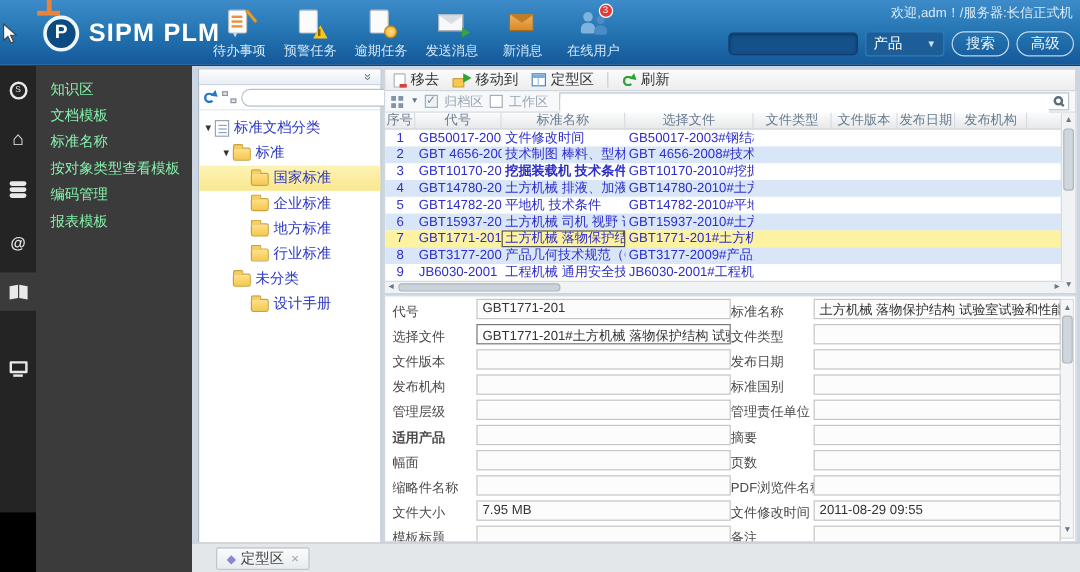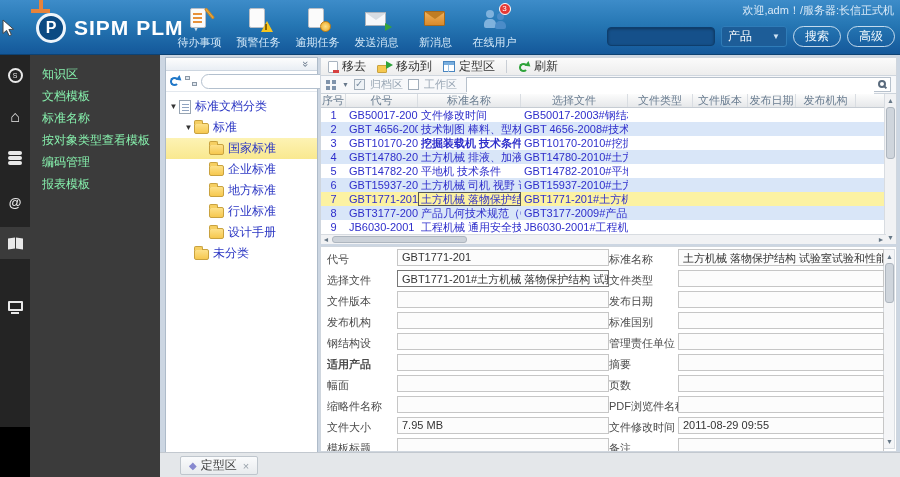--- a/index.html
+++ b/index.html
@@ -321,29 +321,29 @@
         <div class="tnode" style="padding-left: 32px;">
           <span class="texp"></span>
           <span class="tfolder"></span>
           <span>地方标准</span>
         </div>
         <div class="tnode" style="padding-left: 32px;">
           <span class="texp"></span>
           <span class="tfolder"></span>
           <span>行业标准</span>
         </div>
+        <div class="tnode" style="padding-left: 17px;">
+          <span class="texp"></span>
+          <span class="tfolder"></span>
+          <span>未分类</span>
+        </div>
         <div class="tnode" style="padding-left: 32px;">
           <span class="texp"></span>
           <span class="tfolder"></span>
           <span>设计手册</span>
-        </div>
-        <div class="tnode" style="padding-left: 17px;">
-          <span class="texp"></span>
-          <span class="tfolder"></span>
-          <span>未分类</span>
         </div>
       </div>
   </div>
 
   <div class="toolbar1">
     <span class="tb1-btn">
       <span class="ic-page"></span>
       <span>移去</span>
     </span>
     <span class="tb1-btn">
@@ -512,21 +512,21 @@
       <span class="vs-btn vs-dn" style="bottom:1px">▼</span>
     </div>
   <div class="f-label" style="left: 6px; top: 5px;">代号</div>
       <div class="f-input" style="left: 76px; top: 2px; width: 212px;">GBT1771-201</div>
       <div class="f-label" style="left: 6px; top: 26px;">选择文件</div>
       <div class="f-input focused" style="left: 76px; top: 23px; width: 212px;">GBT1771-201#土方机械 落物保护结构 试验室试验和性</div>
       <div class="f-label" style="left: 6px; top: 47px;">文件版本</div>
       <div class="f-input" style="left: 76px; top: 44px; width: 212px;"></div>
       <div class="f-label" style="left: 6px; top: 68px;">发布机构</div>
       <div class="f-input" style="left: 76px; top: 65px; width: 212px;"></div>
-      <div class="f-label" style="left: 6px; top: 89px;">钢结构设</div>
+      <div class="f-label" style="left: 6px; top: 89px;">管理层级</div>
       <div class="f-input" style="left: 76px; top: 86px; width: 212px;"></div>
       <div class="f-label" style="left: 6px; top: 110px; font-weight: bold;">适用产品</div>
       <div class="f-input" style="left: 76px; top: 107px; width: 212px;"></div>
       <div class="f-label" style="left: 6px; top: 131px;">幅面</div>
       <div class="f-input" style="left: 76px; top: 128px; width: 212px;"></div>
       <div class="f-label" style="left: 6px; top: 152px;">缩略件名称</div>
       <div class="f-input" style="left: 76px; top: 149px; width: 212px;"></div>
       <div class="f-label" style="left: 6px; top: 173px;">文件大小</div>
       <div class="f-input" style="left: 76px; top: 170px; width: 212px;">7.95 MB</div>
       <div class="f-label" style="left: 6px; top: 194px;">模板标题</div>

